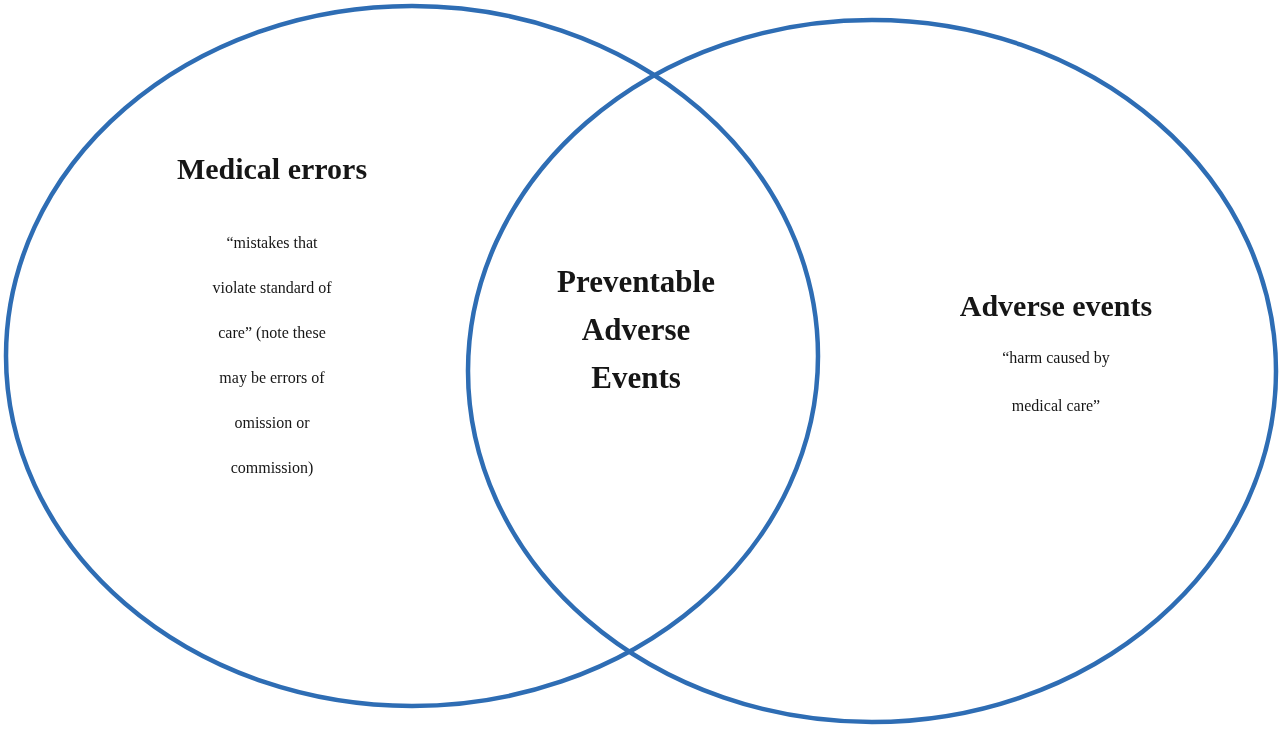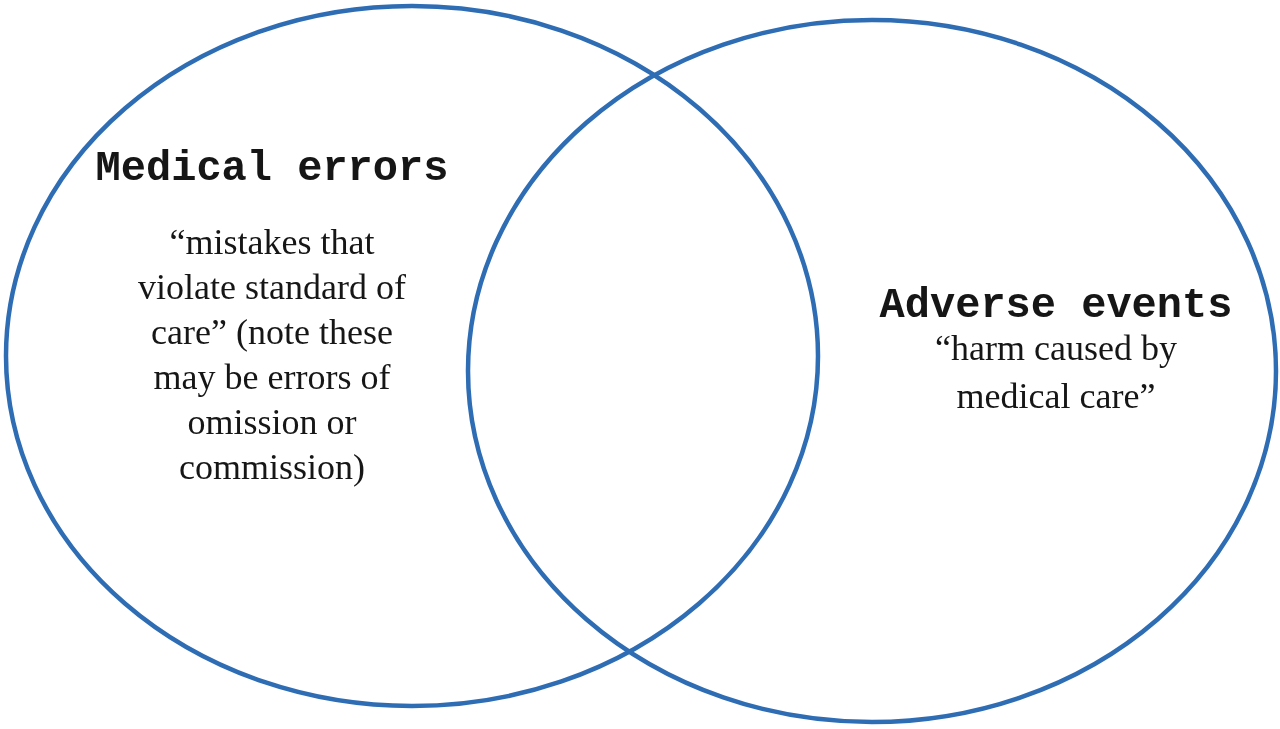--- a/index.html
+++ b/index.html
@@ -23,26 +23,25 @@
     width: 1280px;
     height: 729px;
   }
   .label {
     position: absolute;
     text-align: center;
     white-space: pre-line;
   }
   .circle-title {
     font-weight: bold;
-    font-size: 42px;
+    font-size: 30px;
     line-height: 40px;
-    font-family: Liberation Mono, monospace;
   }
   .circle-desc {
-    font-size: 36px;
+    font-size: 16px;
   }
   .left-title {
     left: 72px;
     top: 149px;
     width: 400px;
   }
   .left-desc {
     left: 92px;
     top: 220px;
     width: 360px;
@@ -57,21 +56,21 @@
     line-height: 48px;
   }
   .right-title {
     left: 856px;
     top: 262px;
     width: 400px;
     margin-top: 24px;
   }
   .right-desc {
     left: 876px;
-    top: 324px;
+    top: 334px;
     width: 360px;
     line-height: 48px;
   }
 </style>
 </head>
 <body>
 
 <div class="canvas">
 
   <svg class="venn-svg" viewBox="0 0 1280 729" aria-hidden="true">
@@ -81,19 +80,22 @@
 
   <div class="label circle-title left-title">Medical errors</div>
 
   <div class="label circle-desc left-desc">“mistakes that
 violate standard of
 care” (note these
 may be errors of
 omission or
 commission)</div>
 
+  <div class="label center-label">Preventable
+Adverse
+Events</div>
 
   <div class="label circle-title right-title">Adverse events</div>
 
   <div class="label circle-desc right-desc">“harm caused by
 medical care”</div>
 
 </div>
 
 </body></html>

